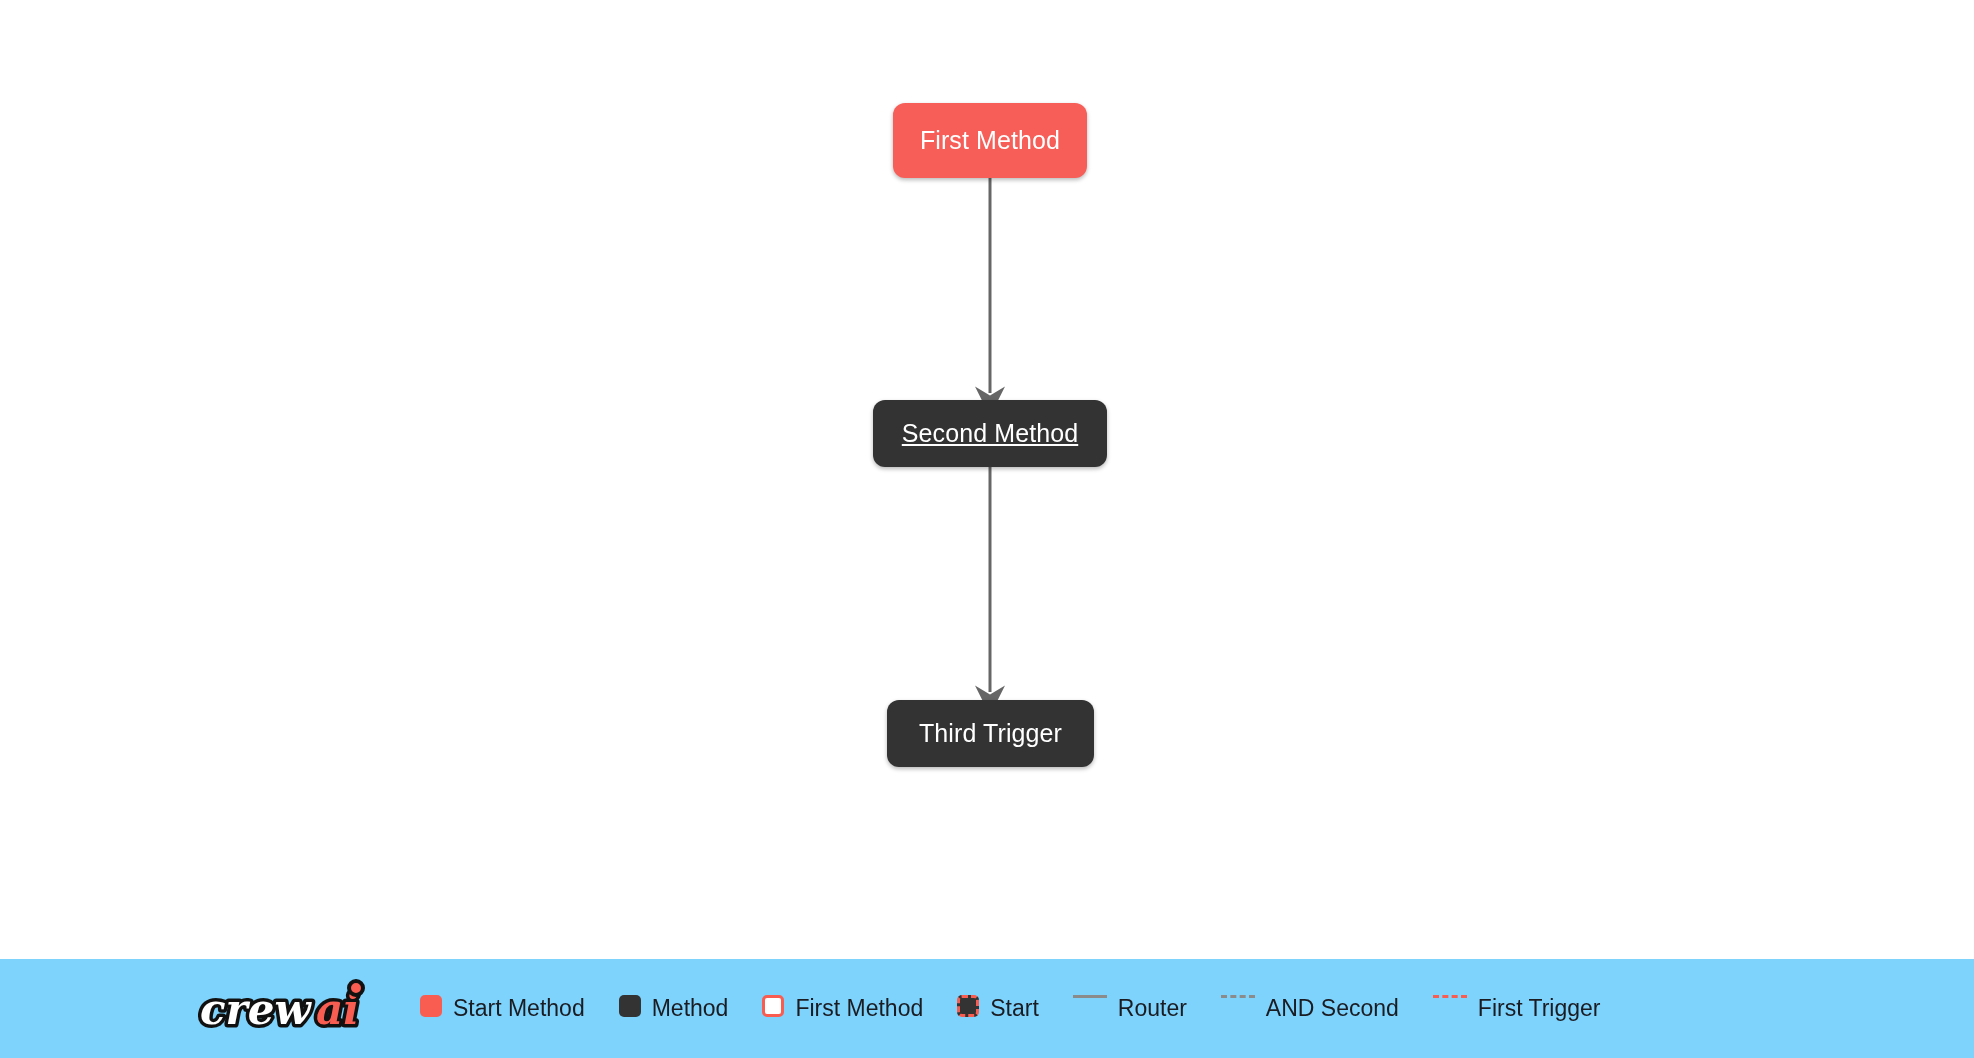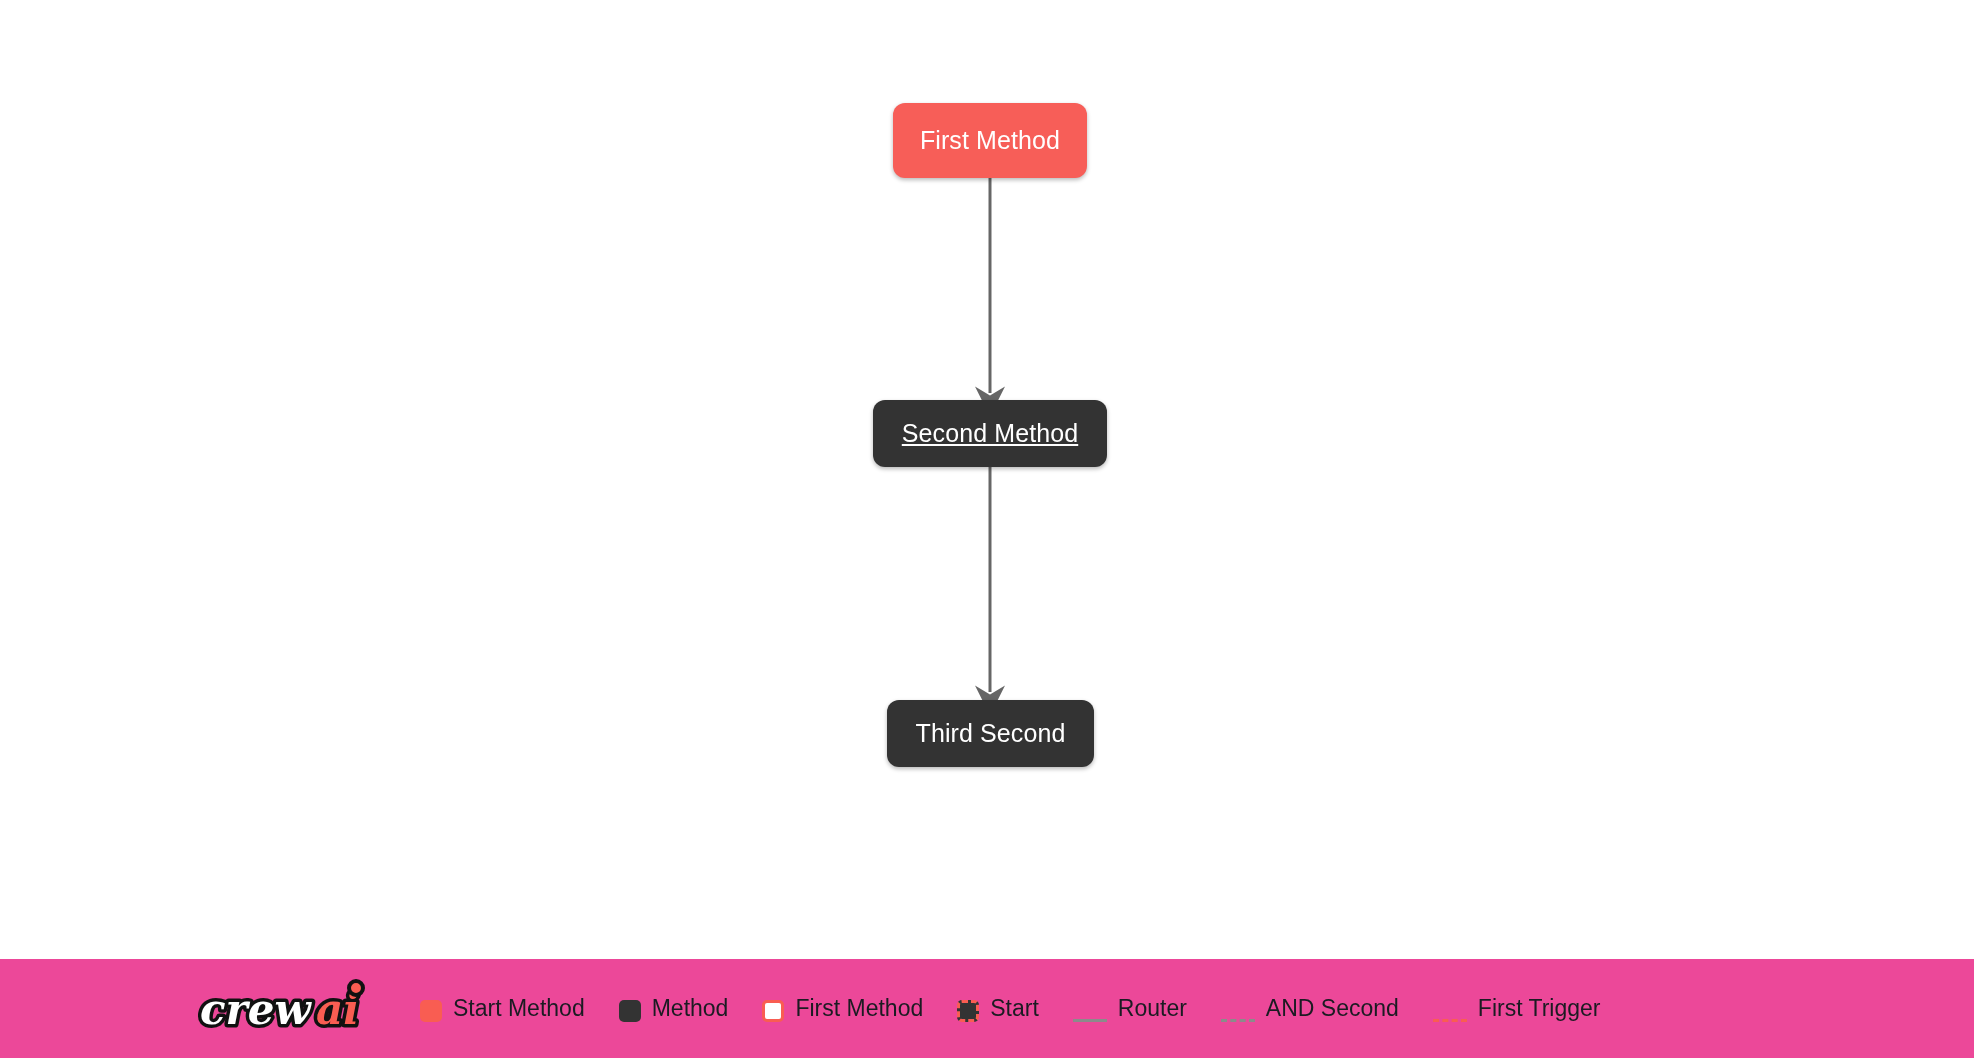--- a/index.html
+++ b/index.html
@@ -51,21 +51,21 @@
   .node-start { background: #f75e58; }
   .node-method { background: #333333; }
 
   
   #legend-bar {
     position: absolute;
     left: 0;
     top: 959px;
     width: 1974px;
     height: 99px;
-    background: #ec4899;
+    background: #7dd3fc;
     display: flex;
     align-items: center;
     box-sizing: border-box;
   }
   #legend-inner {
     display: flex;
     align-items: center;
     margin-left: 198px;
   }
 
@@ -74,21 +74,21 @@
     position: relative;
     width: 180px;
     height: 62px;
     margin-right: 42px;
     flex: 0 0 auto;
   }
   #crewai-logo svg { display:block; }
 
   .legend-item {
     display: flex;
-    align-items: flex-end;
+    align-items: flex-start;
     margin-right: 34px;
     flex: 0 0 auto;
   }
   .legend-label {
     font-size: 23px;
     color: #1b1b22;
     white-space: nowrap;
     margin-left: 11px;
   }
   .swatch {
@@ -132,21 +132,21 @@
 
   <div class="node node-start" style="left:893px; top:103px; width:194px; height:75px;">
     <span>First Method</span>
   </div>
 
   <div class="node node-method" style="left:873px; top:400px; width:234px; height:67px;text-decoration:underline;">
     <span>Second Method</span>
   </div>
 
   <div class="node node-method" style="left:887px; top:700px; width:207px; height:67px;">
-    <span>Third Second</span>
+    <span>Third Trigger</span>
   </div>
 
 </div>
 
 <div id="legend-bar">
   <div id="legend-inner">
 
     <div id="crewai-logo">
       <svg width="180" height="62" viewBox="0 0 180 62" xmlns="http://www.w3.org/2000/svg">
         <text x="2" y="46" font-family="DejaVu Serif, serif" font-size="42" font-weight="bold" font-style="italic" fill="#ffffff" stroke="#111111" stroke-width="7" paint-order="stroke" stroke-linejoin="round">crew</text>

